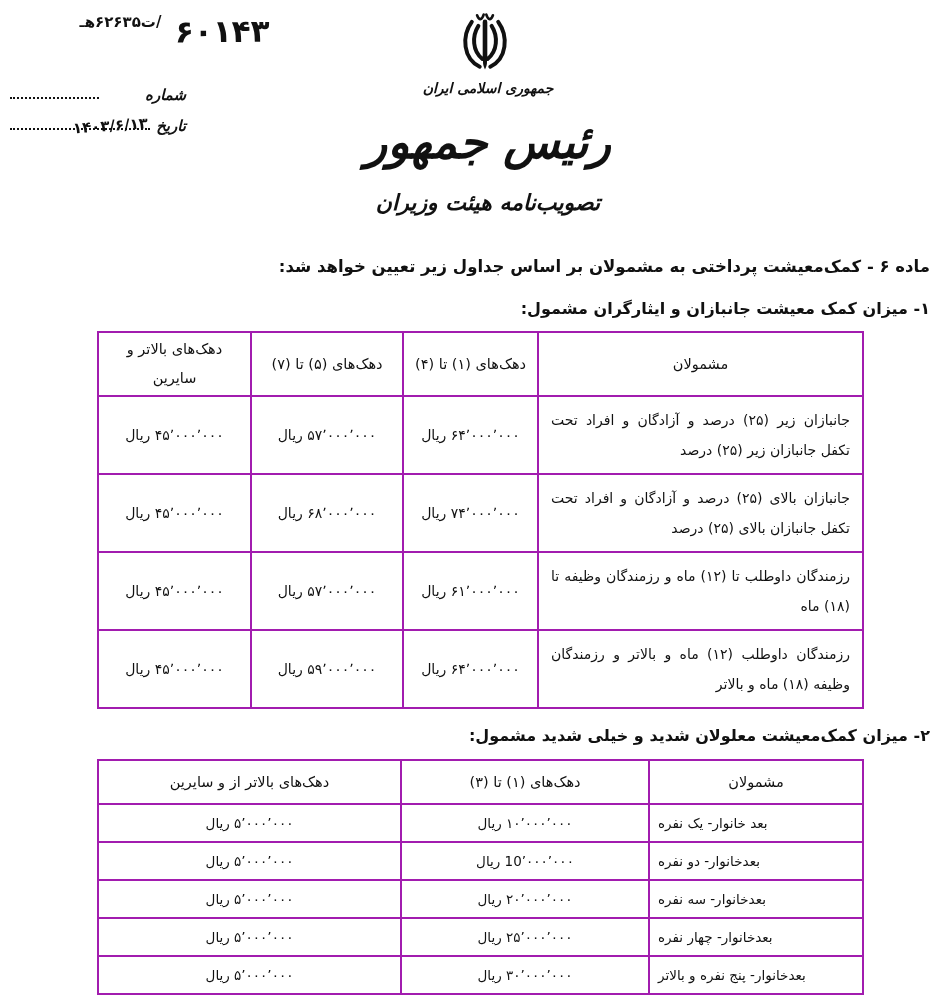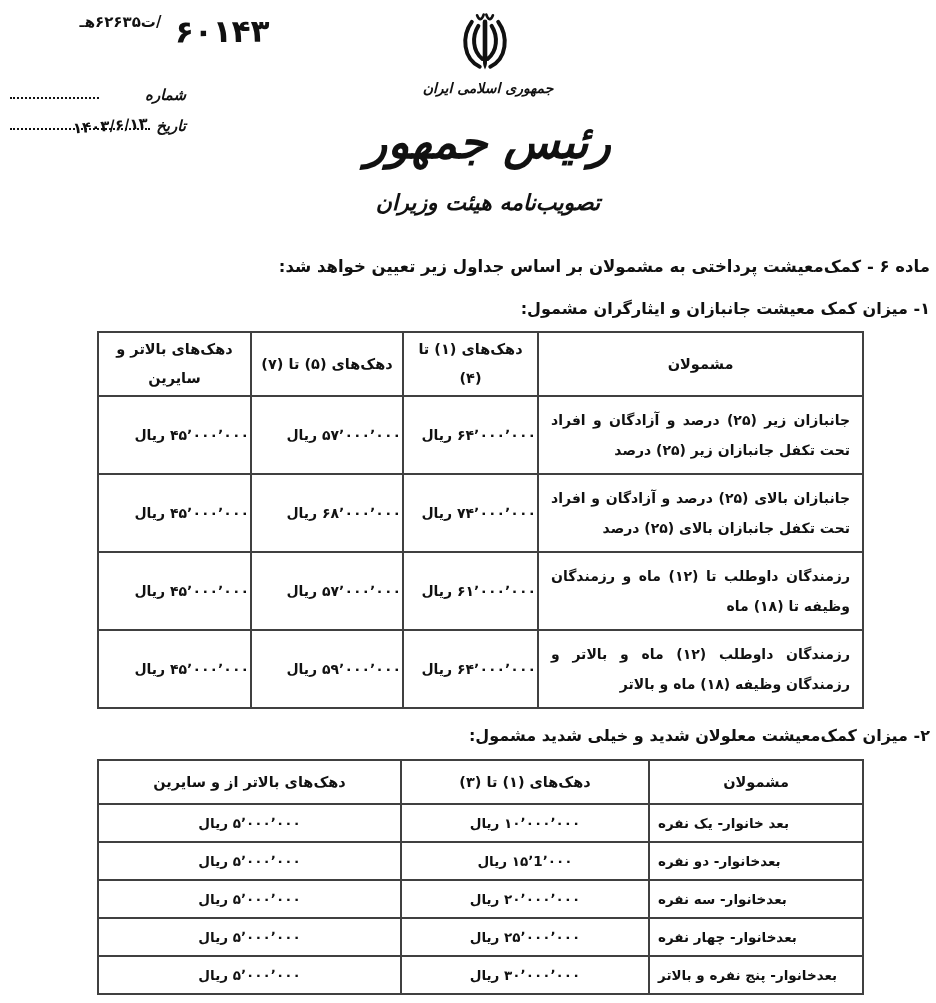--- a/index.html
+++ b/index.html
@@ -85,34 +85,34 @@
     text-align: right;
   }
 
   
   table.doc {
     position: absolute; left: 97px;
     width: 765px; border-collapse: collapse; table-layout: fixed;
     direction: rtl;
   }
   table.doc th, table.doc td {
-    border: 2px solid #404040;
-    font-weight: 700;
+    border: 2px solid #a21caf;
+    font-weight: 400;
     vertical-align: middle;
   }
   table.doc th { text-align: center; }
 
   #table1 { top: 331px; }
   #table1 th { height: 62px; font-size: 14.5px; line-height: 2; padding: 0 6px; }
   #table1 td { height: 68px; font-size: 14px; }
   #table1 td.group {
     text-align: justify; text-align-last: auto;
     padding: 4px 12px; line-height: 2.15;
   }
-  #table1 td.amount { text-align: right; white-space: nowrap; margin-left: 44px; }
+  #table1 td.amount { text-align: center; white-space: nowrap; margin-left: 44px; }
 
   #table2 { top: 759px; }
   #table2 th { height: 42px; font-size: 14.5px; padding: 0 6px; }
   #table2 td { height: 34px; font-size: 13.5px; }
   #table2 td.group { text-align: left; padding: 0 8px; white-space: nowrap; }
   #table2 td.amount { text-align: center; white-space: nowrap; }
 </style>
 </head>
 <body>
 
@@ -215,21 +215,21 @@
       <th>دهک‌های (۱) تا (۳)</th>
       <th>دهک‌های بالاتر از و سایرین</th>
     </tr>
     <tr>
       <td class="group">بعد خانوار- یک نفره</td>
       <td class="amount">۱۰٬۰۰۰٬۰۰۰ ریال</td>
       <td class="amount">۵٬۰۰۰٬۰۰۰ ریال</td>
     </tr>
     <tr>
       <td class="group">بعدخانوار- دو نفره</td>
-      <td class="amount">۱۵٬1٬۰۰۰ ریال</td>
+      <td class="amount">10٬۰۰۰٬۰۰۰ ریال</td>
       <td class="amount">۵٬۰۰۰٬۰۰۰ ریال</td>
     </tr>
     <tr>
       <td class="group">بعدخانوار- سه نفره</td>
       <td class="amount">۲۰٬۰۰۰٬۰۰۰ ریال</td>
       <td class="amount">۵٬۰۰۰٬۰۰۰ ریال</td>
     </tr>
     <tr>
       <td class="group">بعدخانوار- چهار نفره</td>
       <td class="amount">۲۵٬۰۰۰٬۰۰۰ ریال</td>

